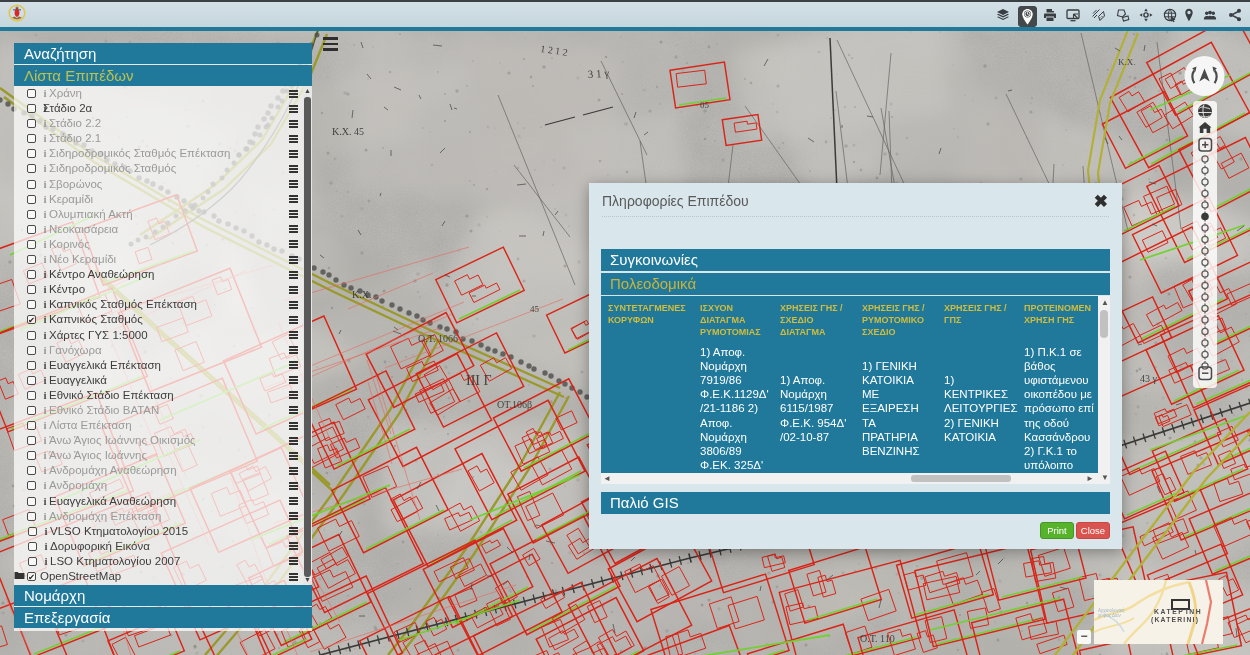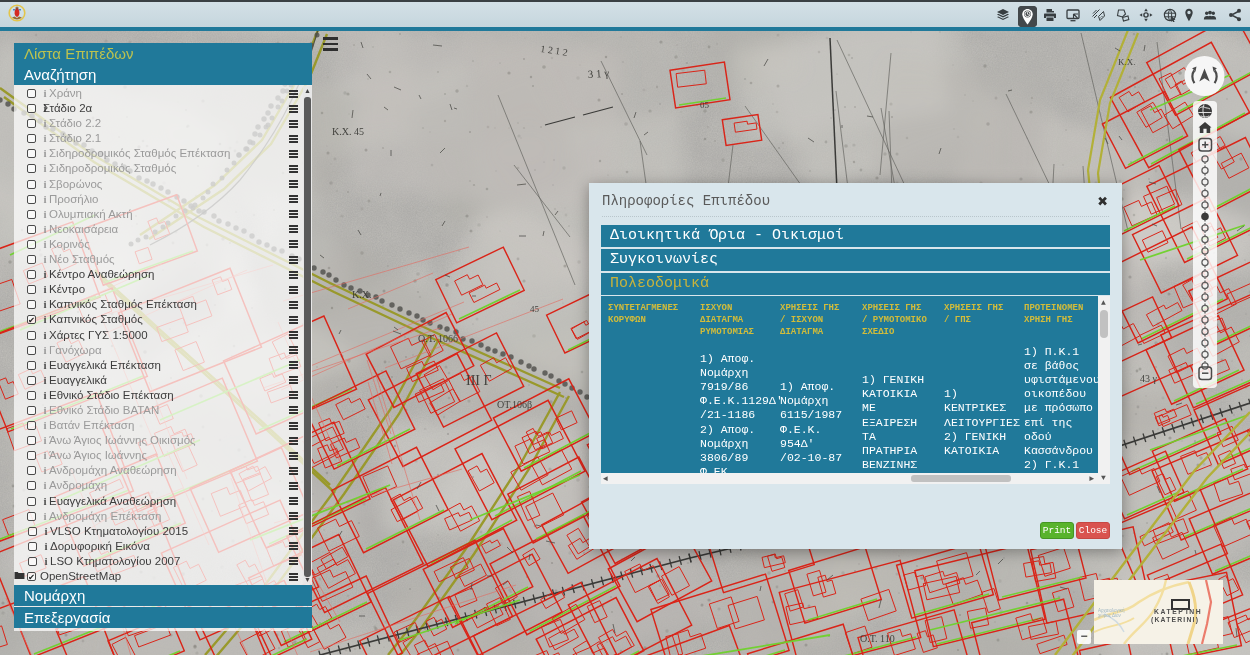--- a/index.html
+++ b/index.html
@@ -34,21 +34,21 @@
 .hmb { position:absolute; right:14px; top:3.5px; width:9px; height:8px;
   border-top:2px solid #333; border-bottom:2px solid #333; }
 .hmb:after { content:""; position:absolute; left:0; top:1px; width:9px; height:2px; background:#333; }
 .fold { position:absolute; left:0px; top:2px; width:11px; height:9px; }
 #lscroll { position:absolute; right:0px; top:0; width:9px; height:100%; background:rgba(230,230,230,0.8); }
 #lthumb { position:absolute; right:1px; top:11px; width:7px; height:480px; background:#5a5a5a; border-radius:3px; }
 .sarrow { position:absolute; right:1px; width:7px; font-size:7px; color:#444; text-align:center; }
 
 
 #modal { position:absolute; left:589px; top:183px; width:533px; height:366px;
-  background:#d9e6ec; box-shadow:0 3px 14px rgba(0,0,0,0.35); z-index:60;font-family:Liberation Mono, monospace; }
+  background:#d9e6ec; box-shadow:0 3px 14px rgba(0,0,0,0.35); z-index:60; }
 #mtitle { position:absolute; left:13px; top:10px; font-size:14px; color:#5a5a5a; }
 #mclose { position:absolute; right:14px; top:8px; font-size:17px; font-weight:bold; color:#2e2e2e; }
 #msep { position:absolute; left:13px; right:13px; top:33px; border-top:1.5px dotted #b9c6cc; }
 .acc { position:absolute; left:12px; width:509px; height:22px; background:#20799a; color:#fff;
   font-size:15px; line-height:22px; padding-left:9px; }
 .acc.on { color:#c8b33c; }
 #tablewrap { position:absolute; left:12px; top:113px; width:509px; height:188px; background:#d946ef; }
 #vsb { position:absolute; right:0; top:0; width:12px; height:188px; background:#f1f1f1; }
 #vsb .thumb { position:absolute; left:2px; top:14px; width:8px; height:28px; background:#c1c1c1; border-radius:4px; }
 #hsb { position:absolute; left:0; bottom:0; height:11px; width:497px; background:#f1f1f1; }
@@ -1974,22 +1974,22 @@
         <svg viewBox="0 0 14 14" fill="currentColor">
           <circle cx="11" cy="2.8" r="2"></circle>
           <circle cx="3" cy="7" r="2"></circle>
           <circle cx="11" cy="11.2" r="2"></circle>
           <path d="M3.4 6.2 L10.3 2.5 L11.1 3.9 L4.2 7.6 Z M3.4 7.8 L10.3 11.5 L11.1 10.1 L4.2 6.4 Z"></path>
         </svg>
       </div>
   </div>
 
   <div id="sidebar">
+    <div class="sbhead">Αναζήτηση</div>
     <div class="sbhead active" style="margin-bottom:0">Λίστα Επιπέδων</div>
-    <div class="sbhead">Αναζήτηση</div>
     <div id="layerlist">
         <div class="lrow dis">
           <span class="cb" style="left:13px"></span>
           <span class="ii" style="left:27px">i</span>
           <span class="ltxt" style="left:35px">Χράνη</span>
           <span class="hmb"></span>
         </div>
 <div class="lrow">
           <span class="cb" style="left:13px"></span>
           <span class="ii" style="left:27px">i</span>
@@ -2022,21 +2022,21 @@
         </div>
 <div class="lrow dis">
           <span class="cb" style="left:13px"></span>
           <span class="ii" style="left:27px">i</span>
           <span class="ltxt" style="left:35px">Σβορώνος</span>
           <span class="hmb"></span>
         </div>
 <div class="lrow dis">
           <span class="cb" style="left:13px"></span>
           <span class="ii" style="left:27px">i</span>
-          <span class="ltxt" style="left:35px">Προσήλιο</span>
+          <span class="ltxt" style="left:35px">Κεραμίδι</span>
           <span class="hmb"></span>
         </div>
 <div class="lrow dis">
           <span class="cb" style="left:13px"></span>
           <span class="ii" style="left:27px">i</span>
           <span class="ltxt" style="left:35px">Ολυμπιακή Ακτή</span>
           <span class="hmb"></span>
         </div>
 <div class="lrow dis">
           <span class="cb" style="left:13px"></span>
@@ -2046,21 +2046,21 @@
         </div>
 <div class="lrow dis">
           <span class="cb" style="left:13px"></span>
           <span class="ii" style="left:27px">i</span>
           <span class="ltxt" style="left:35px">Κορινός</span>
           <span class="hmb"></span>
         </div>
 <div class="lrow dis">
           <span class="cb" style="left:13px"></span>
           <span class="ii" style="left:27px">i</span>
-          <span class="ltxt" style="left:35px">Νέο Σταθμός</span>
+          <span class="ltxt" style="left:35px">Νέο Κεραμίδι</span>
           <span class="hmb"></span>
         </div>
 <div class="lrow">
           <span class="cb" style="left:13px"></span>
           <span class="ii" style="left:27px">i</span>
           <span class="ltxt" style="left:35px">Κέντρο Αναθεώρηση</span>
           <span class="hmb"></span>
         </div>
 <div class="lrow">
           <span class="cb" style="left:13px"></span>
@@ -2112,21 +2112,21 @@
         </div>
 <div class="lrow dis">
           <span class="cb" style="left:13px"></span>
           <span class="ii" style="left:27px">i</span>
           <span class="ltxt" style="left:35px">Εθνικό Στάδιο ΒΑΤΑΝ</span>
           <span class="hmb"></span>
         </div>
 <div class="lrow dis">
           <span class="cb" style="left:13px"></span>
           <span class="ii" style="left:27px">i</span>
-          <span class="ltxt" style="left:35px">Βατάν Επέκταση</span>
+          <span class="ltxt" style="left:35px">Λίστα Επέκταση</span>
           <span class="hmb"></span>
         </div>
 <div class="lrow dis">
           <span class="cb" style="left:13px"></span>
           <span class="ii" style="left:27px">i</span>
           <span class="ltxt" style="left:35px">Άνω Άγιος Ιωάννης Οικισμός</span>
           <span class="hmb"></span>
         </div>
 <div class="lrow dis">
           <span class="cb" style="left:13px"></span>
@@ -2191,31 +2191,30 @@
         </div>
       </div>
     <div class="sbhead" style="margin-top:1px">Νομάρχη</div>
     <div class="sbhead" style="margin-bottom:0">Επεξεργασία</div>
   </div>
 
   <div id="modal">
     <div id="mtitle">Πληροφορίες Επιπέδου</div>
     <div id="mclose">✖</div>
     <div id="msep"></div>
-    <div class="acc" style="top:42px">Διοικητικά Όρια - Οικισμοί</div>
     <div class="acc" style="top:66px">Συγκοινωνίες</div>
     <div class="acc on" style="top:90px">Πολεοδομικά</div>
     <div id="tablewrap">
       <div id="tbl">
         <table>
         <tbody>
               <tr>
           <th style="width:92px">ΣΥΝΤΕΤΑΓΜΕΝΕΣ ΚΟΡΥΦΩΝ</th>
           <th style="width:80px">ΙΣΧΥΟΝ ΔΙΑΤΑΓΜΑ ΡΥΜΟΤΟΜΙΑΣ</th>
-          <th style="width:82px">ΧΡΗΣΕΙΣ ΓΗΣ / ΙΣΧΥΟΝ ΔΙΑΤΑΓΜΑ</th>
+          <th style="width:82px">ΧΡΗΣΕΙΣ ΓΗΣ / ΣΧΕΔΙΟ ΔΙΑΤΑΓΜΑ</th>
           <th style="width:82px">ΧΡΗΣΕΙΣ ΓΗΣ / ΡΥΜΟΤΟΜΙΚΟ ΣΧΕΔΙΟ</th>
           <th style="width:80px">ΧΡΗΣΕΙΣ ΓΗΣ / ΓΠΣ</th>
           <th style="width:88px">ΠΡΟΤΕΙΝΟΜΕΝ ΧΡΗΣΗ ΓΗΣ</th>
         </tr>
         <tr>
           <td></td>
           <td>1) Αποφ. Νομάρχη 7919/86 Φ.Ε.Κ.1129Δ' /21-1186 2) Αποφ. Νομάρχη 3806/89 Φ.ΕΚ. 325Δ'</td>
           <td>1) Αποφ. Νομάρχη 6115/1987 Φ.Ε.Κ. 954Δ' /02-10-87</td>
           <td>1) ΓΕΝΙΚΗ ΚΑΤΟΙΚΙΑ ΜΕ ΕΞΑΙΡΕΣΗ ΤΑ ΠΡΑΤΗΡΙΑ ΒΕΝΖΙΝΗΣ</td>
           <td>1) ΚΕΝΤΡΙΚΕΣ ΛΕΙΤΟΥΡΓΙΕΣ 2) ΓΕΝΙΚΗ ΚΑΤΟΙΚΙΑ</td>
@@ -2228,20 +2227,21 @@
           <div class="sbtn" style="top:2px;left:3px">▲</div>
           <div class="thumb"></div>
           <div class="sbtn" style="bottom:2px;left:3px">▼</div>
         </div>
       <div id="hsb">
           <div class="sbtn" style="left:2px;top:1px">◄</div>
           <div class="thumb"></div>
           <div class="sbtn" style="right:4px;top:1px">►</div>
         </div>
     </div>
+    <div class="acc" style="top:309px">Παλιό GIS</div>
     <div style="position:absolute; right:48px; bottom:10px; width:34px; height:17px; background:#58b32c; border:1px solid #459623; border-radius:3px; color:#fff; font-size:9.5px; text-align:center; line-height:16px;">Print</div>
     <div style="position:absolute; right:12px; bottom:10px; width:34px; height:17px; background:#d9534f; border:1px solid #c64743; border-radius:3px; color:#fff; font-size:9.5px; text-align:center; line-height:16px;">Close</div>
   </div>
 
   <div id="compass"><svg viewBox="0 0 48 48" width="48" height="48">
     <circle cx="23.5" cy="24" r="20" fill="#f6f6f6"></circle>
     <path d="M23.5 16.5 L28.7 29.5 L23.5 26.2 L18.3 29.5 Z" fill="#4a4a4a"></path>
     <path d="M13.2 18.5 C10.8 21.8 10.6 27.2 13.4 31.2" fill="none" stroke="#4a4a4a" stroke-width="2.2"></path>
     <path d="M15.5 14.5 L11.2 16.2 L14.5 19.8 Z" fill="#4a4a4a"></path>
     <path d="M33.8 18.5 C36.2 21.8 36.4 27.2 33.6 31.2" fill="none" stroke="#4a4a4a" stroke-width="2.2"></path>

